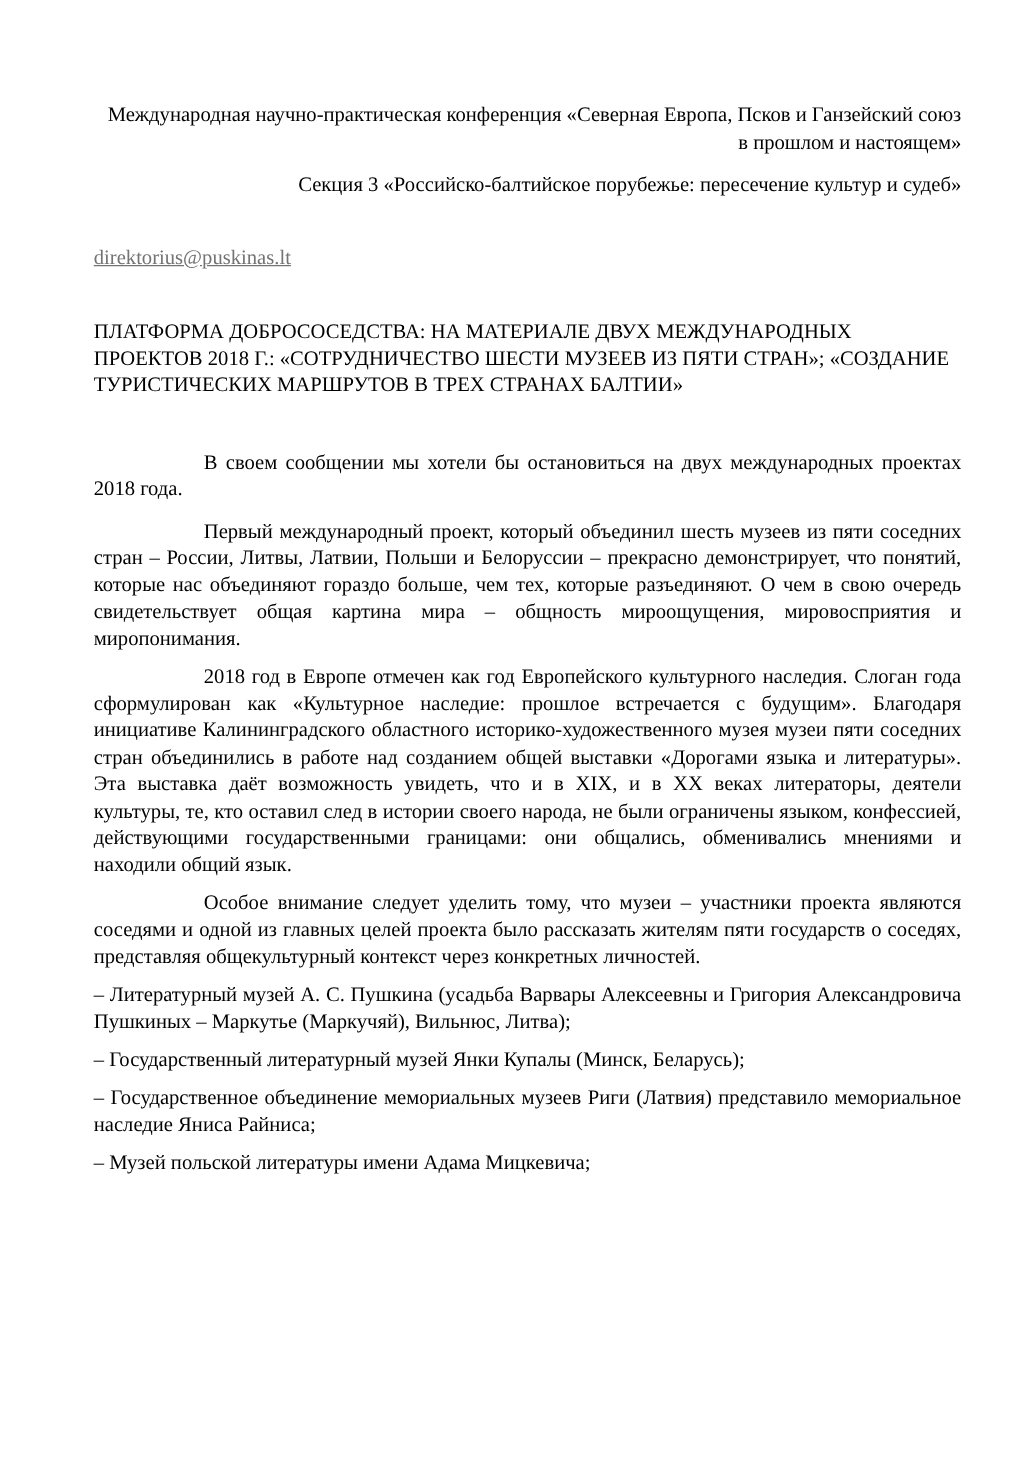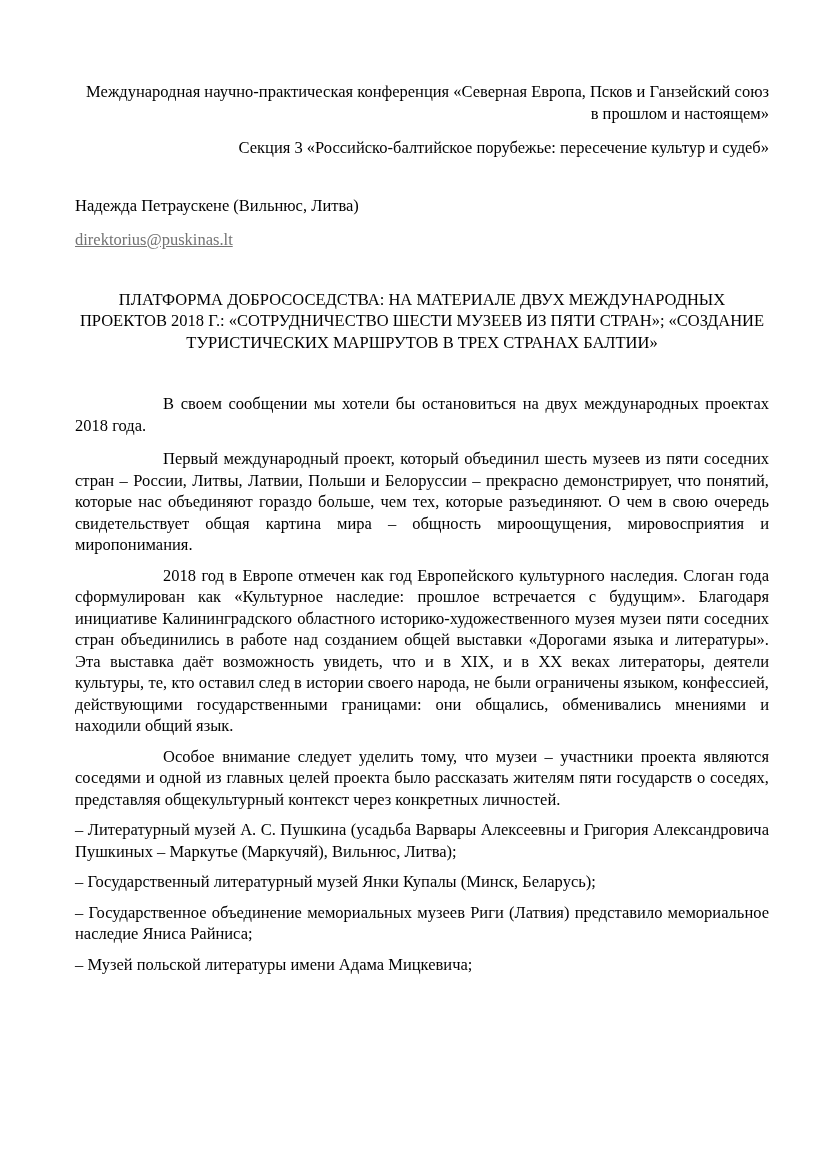--- a/index.html
+++ b/index.html
@@ -33,21 +33,20 @@
   .email-line a {
     color: #737373;
     text-decoration: underline;
     margin-top: 28px;
   }
   .doc-title {
     margin: 0 0 40px 0;
     font-size: 16.5px;
     font-weight: normal;
     line-height: 21.5px;
-    text-align: center;
   }
   .para {
     text-align: justify;
     text-indent: 88px;
   }
   .para-first { margin-bottom: 12px !important; }
   .lead-in {
     text-align: left;
   }
   .list-item {
@@ -56,21 +55,20 @@
 </style>
 </head>
 <body>
 
 <div class="page">
 
   <p class="hdr hdr-conference">Международная научно-практическая конференция «Северная Европа, Псков и Ганзейский союз в прошлом и настоящем»</p>
 
   <p class="hdr hdr-section">Секция 3 «Российско-балтийское порубежье: пересечение культур и судеб»</p>
 
-  <p class="author-line">Надежда Петраускене (Вильнюс, Литва)</p>
 
   <p class="email-line"><a href="#">direktorius@puskinas.lt</a></p>
 
   <h1 class="doc-title">ПЛАТФОРМА ДОБРОСОСЕДСТВА: НА МАТЕРИАЛЕ ДВУХ МЕЖДУНАРОДНЫХ ПРОЕКТОВ 2018 Г.: «СОТРУДНИЧЕСТВО ШЕСТИ МУЗЕЕВ ИЗ ПЯТИ СТРАН»; «СОЗДАНИЕ ТУРИСТИЧЕСКИХ МАРШРУТОВ В ТРЕХ СТРАНАХ БАЛТИИ»</h1>
 
   <p class="para para-first">В своем сообщении мы хотели бы остановиться на двух международных проектах 2018 года.</p>
 
   <p class="para">Первый международный проект, который объединил шесть музеев из пяти соседних стран – России, Литвы, Латвии, Польши и Белоруссии – прекрасно демонстрирует, что понятий, которые нас объединяют гораздо больше, чем тех, которые разъединяют. О чем в свою очередь свидетельствует общая картина мира – общность мироощущения, мировосприятия и миропонимания.</p>
 
   <p class="para">2018 год в Европе отмечен как год Европейского культурного наследия. Слоган года сформулирован как «Культурное наследие: прошлое встречается с будущим». Благодаря инициативе Калининградского областного историко-художественного музея музеи пяти соседних стран объединились в работе над созданием общей выставки «Дорогами языка и литературы». Эта выставка даёт возможность увидеть, что и в XIX, и в XX веках литераторы, деятели культуры, те, кто оставил след в истории своего народа, не были ограничены языком, конфессией, действующими государственными границами: они общались, обменивались мнениями и находили общий язык.</p>

